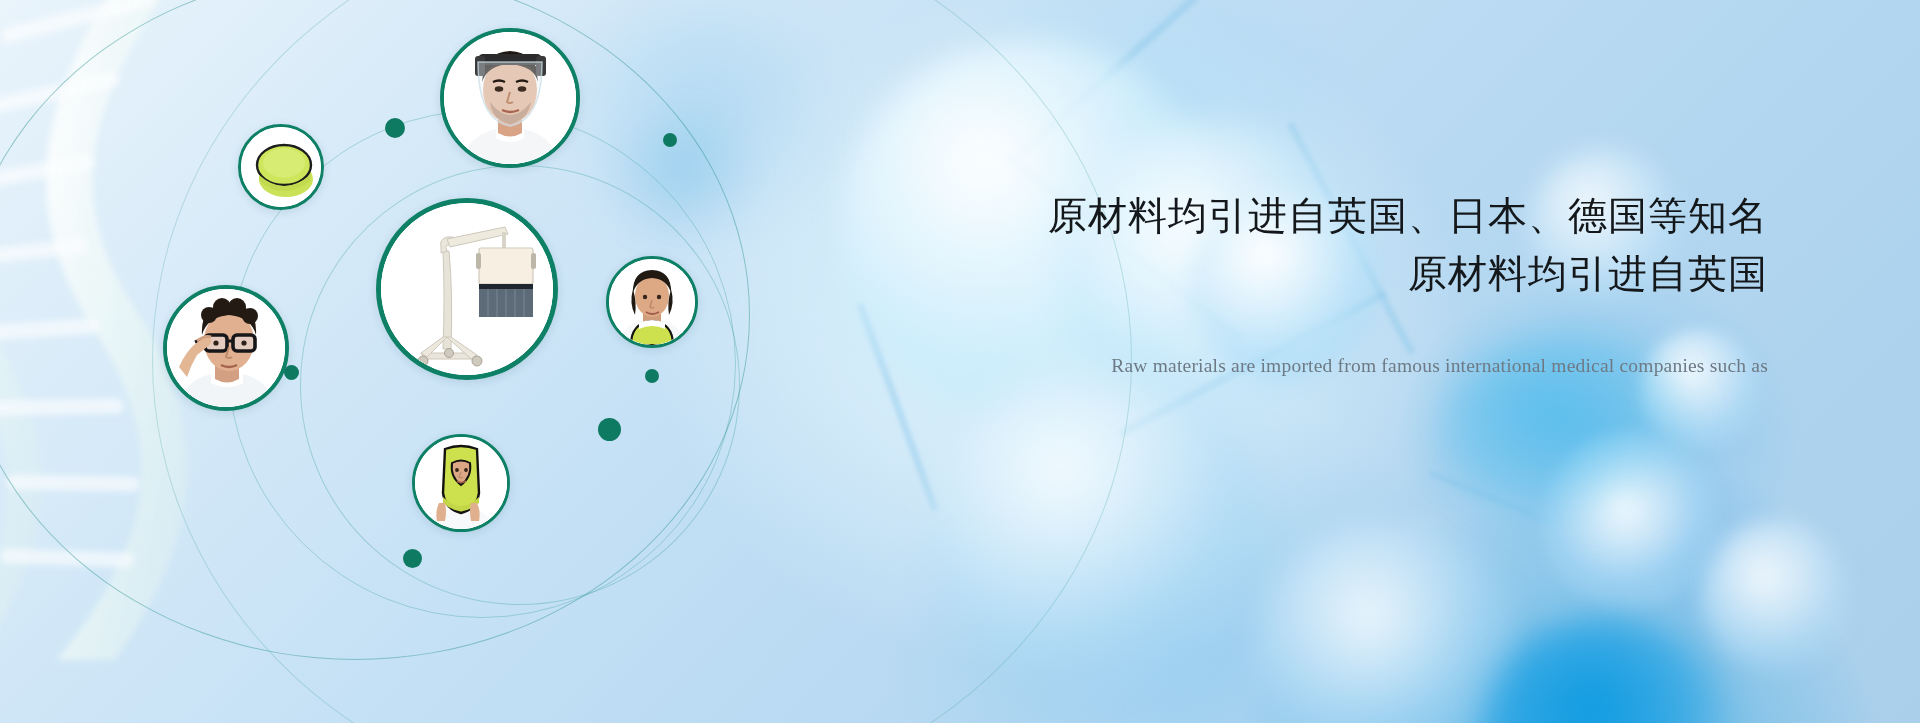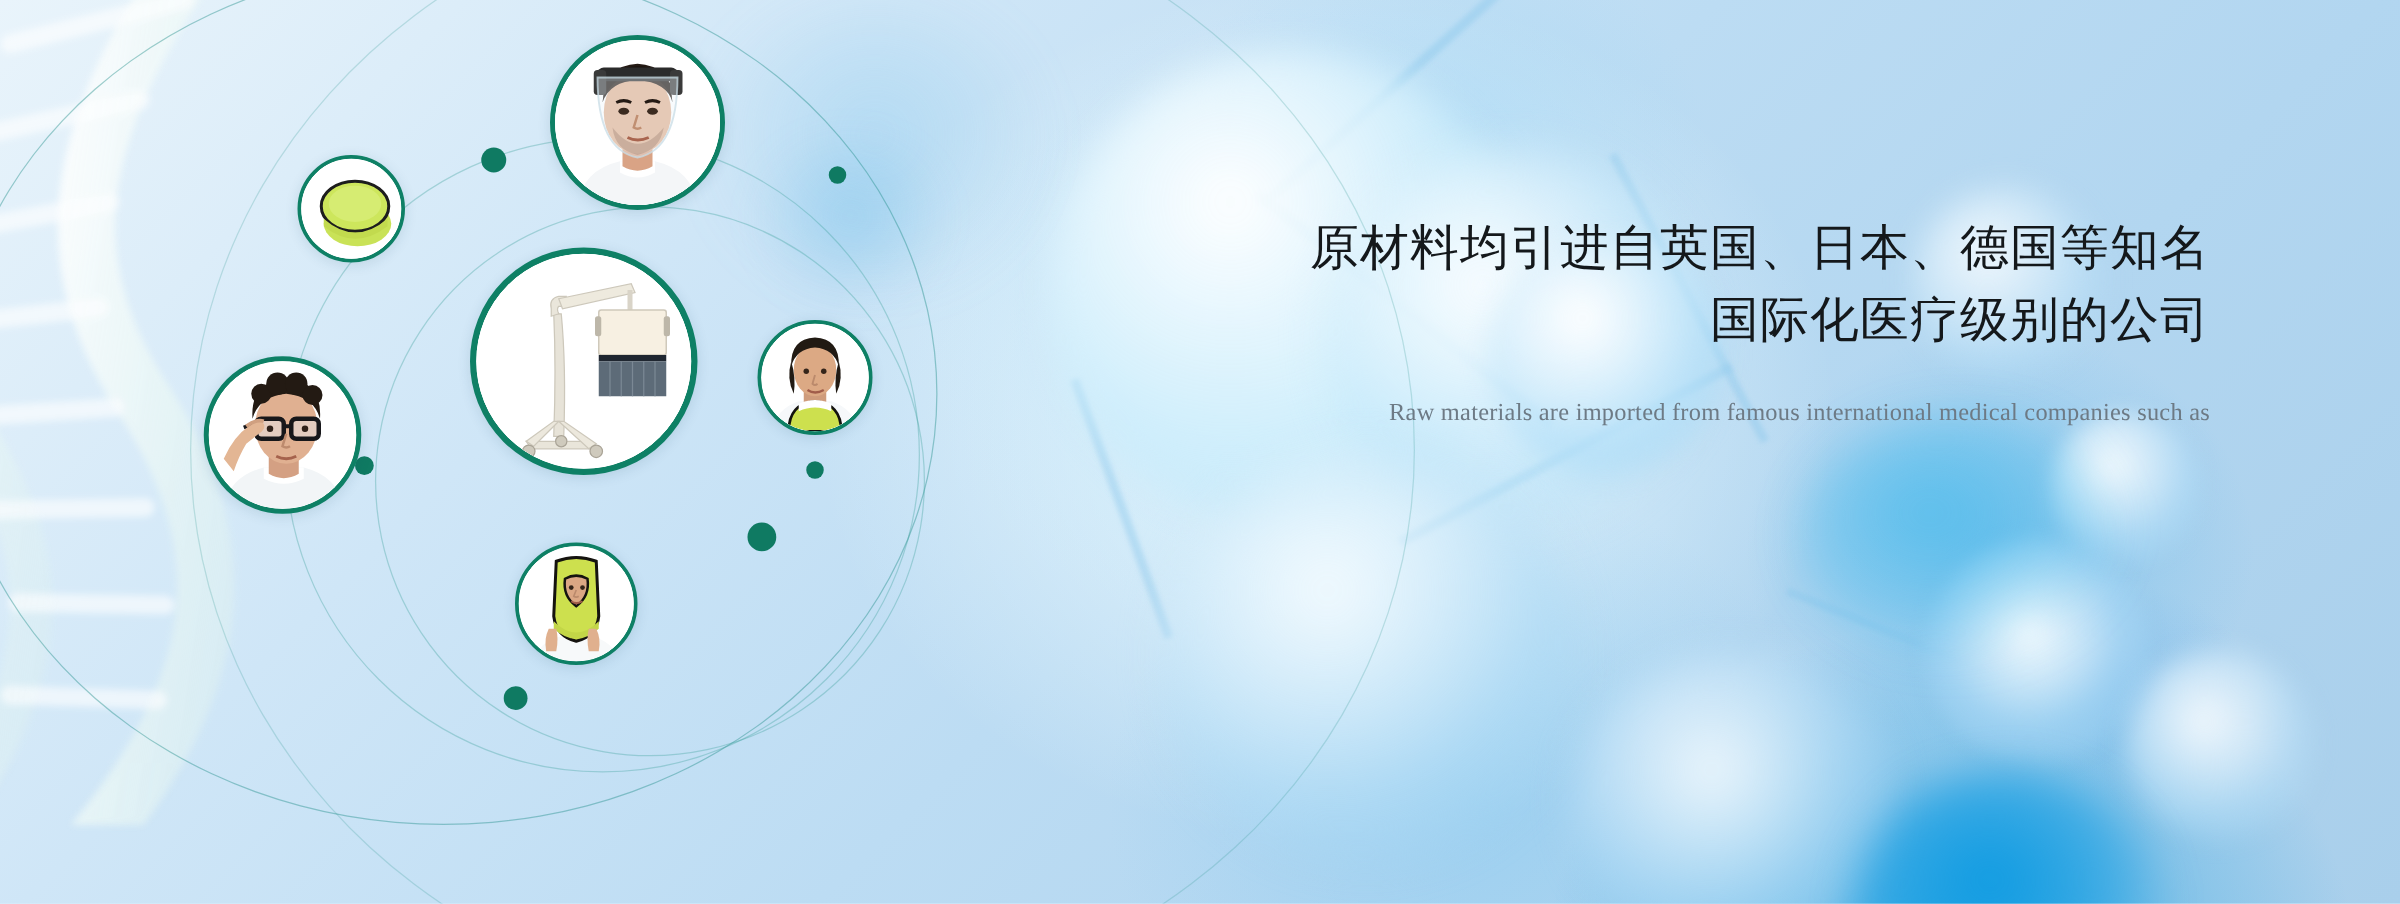--- a/index.html
+++ b/index.html
@@ -47,33 +47,33 @@
     border:4px solid #0e8065;
     background:#ffffff;
     overflow:hidden;
     box-shadow:0 2px 10px rgba(20,70,90,0.13);
   }
   .bubble .inner { position:absolute; inset:0; border-radius:50%; overflow:hidden; background:#fff; }
 
   
   .copy {
     position:absolute;
-    right:152px; top:170px;
+    right:152px; top:187px;
     width:780px;
     text-align:right;
   }
   .h1 {
     font-size:39px; line-height:58px;
     color:#14181b; letter-spacing:1px;
     font-weight:400;
     white-space:nowrap;
   }
   .h1.l2 { letter-spacing:1px; }
   .sub {
-    margin-top:26px;
+    margin-top:44px;
     font-family:"Liberation Serif", serif;
     font-size:19.5px; line-height:38px;
     color:#6d7a85;
     letter-spacing:.2px;
   }
 </style>
 </head>
 <body>
 
 <div id="banner">
@@ -292,19 +292,19 @@
         <path d="M28,60 Q46,78 64,60 L64,66 Q46,82 28,66 Z" fill="#c3d647"></path>
 
         <path d="M24,66 Q20,74 22,84 L30,84 Q32,74 30,66 Z" fill="#e0b08e"></path>
         <path d="M62,66 Q66,74 64,84 L56,84 Q54,74 56,66 Z" fill="#e0b08e"></path>
       </svg>
     </div>
   </div>
 
   <div class="copy">
     <div class="h1">原材料均引进自英国、日本、德国等知名</div>
-    <div class="h1 l2">国际化医疗级别的公司</div>
+    <div class="h1 l2">原材料均引进自英国</div>
     <div class="sub">
       <div>Raw materials are imported from famous international medical companies such as</div>
     </div>
   </div>
 
 </div>
 
 </body></html>

